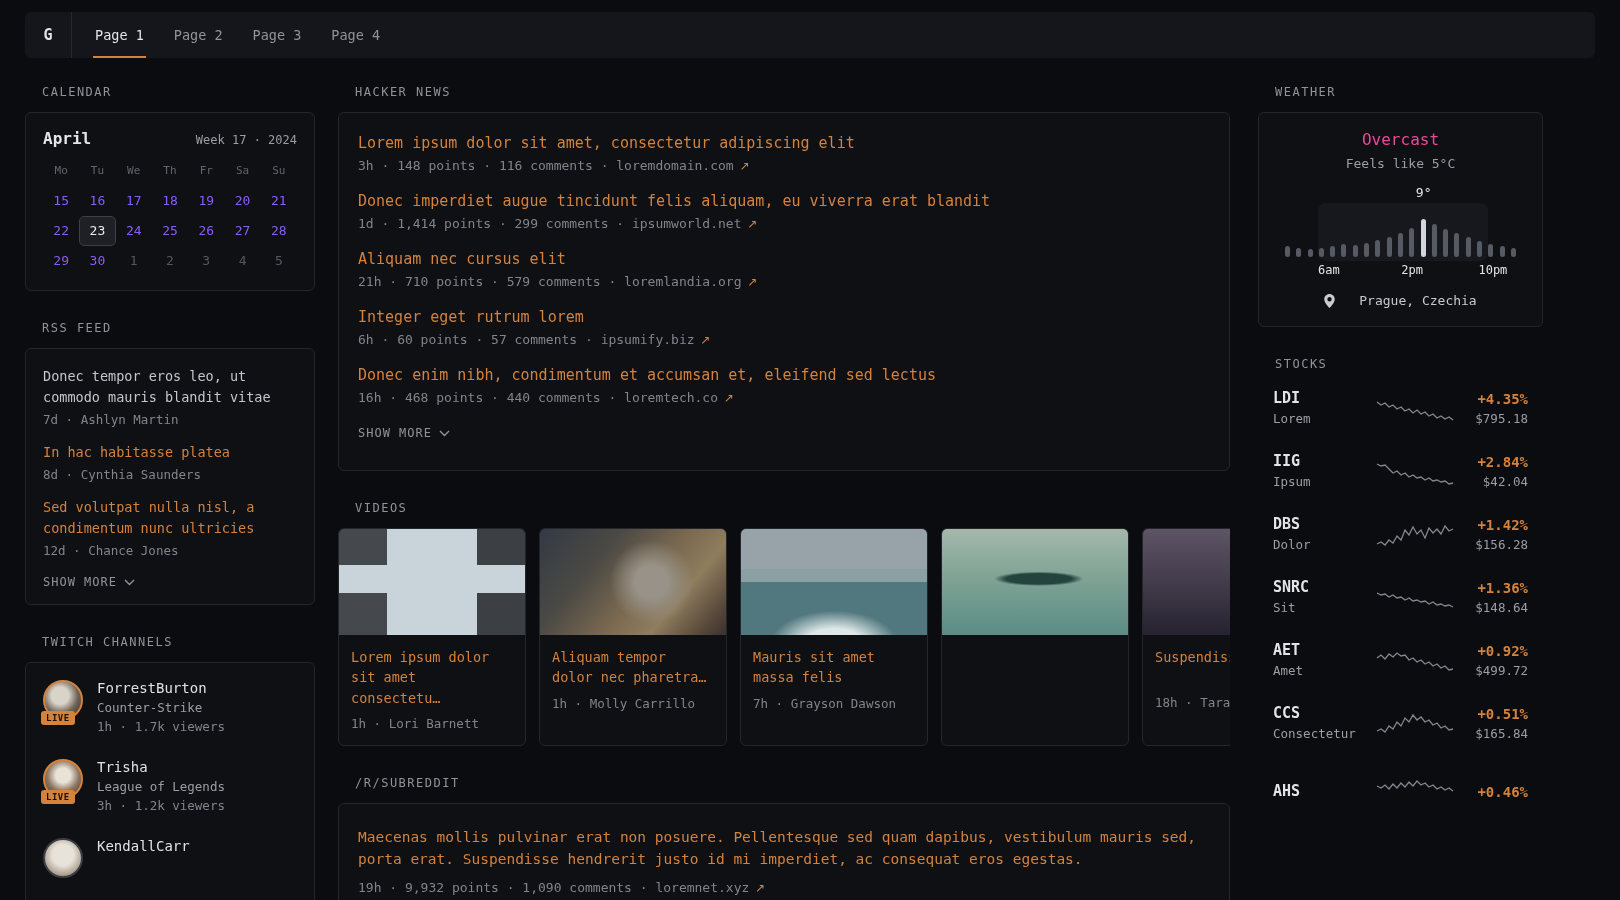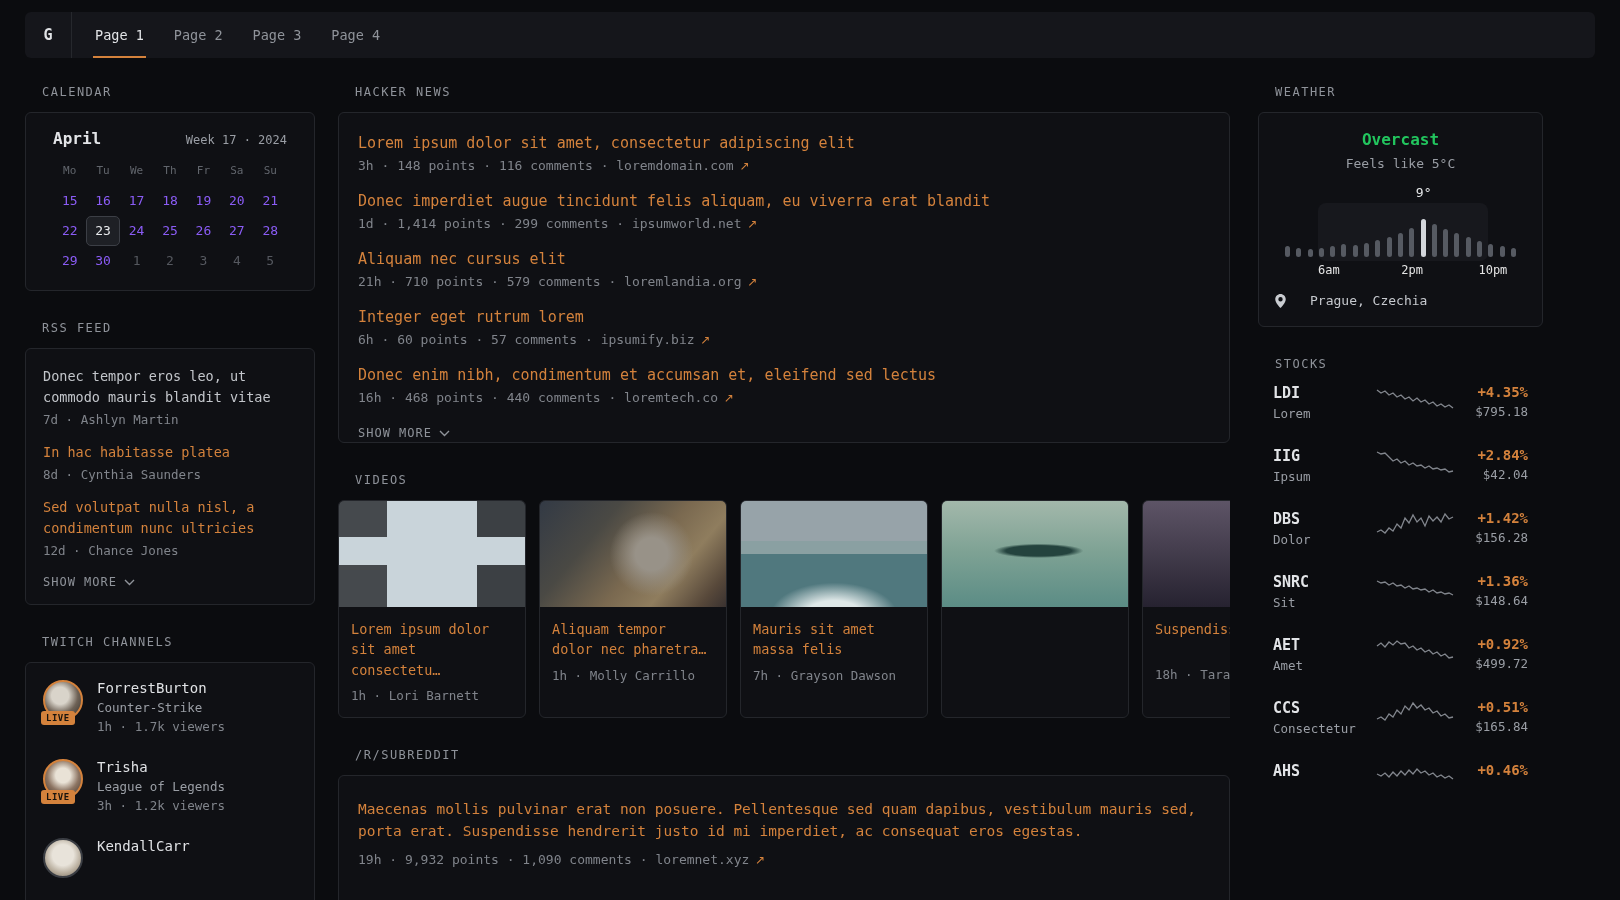--- a/index.html
+++ b/index.html
@@ -20,21 +20,21 @@
 
 .columns{display:flex;align-items:flex-start;padding-left:25px;margin-top:27px}
 .col-left{width:290px;margin-right:23px;flex:none}
 .col-mid{width:892px;margin-right:28px;flex:none}
 .col-right{width:285px;flex:none}
 section{margin-bottom:30px}
 .w-title{font-size:12px;font-weight:normal;letter-spacing:1.5px;color:#8f939a;padding-left:17px;margin-bottom:13px}
 .card{background:#0f1014;border:1px solid #24262b;border-radius:6px}
 
 
-.calendar-card{padding:16px 27px 14px}
+.calendar-card{padding:16px 17px 14px}
 .cal-head{display:flex;justify-content:space-between;align-items:baseline;margin-bottom:16px}
 .cal-month{font-size:16px;font-weight:bold;color:#e2e4e7}
 .cal-meta{font-size:12px;color:#9a9ea5}
 .cal-grid{display:grid;grid-template-columns:repeat(7,1fr);text-align:center}
 .cal-dow{color:#61656c;font-size:11px;margin-bottom:9px}
 .cal-cell{height:30px;line-height:30px;font-size:13px;color:#8b5cf6;border-radius:5px}
 .cal-cell.muted{color:#55585f}
 .cal-cell.current{background:#1e2025;border:1px solid #3c3f46;color:#e8eaed;line-height:28px}
 
 
@@ -56,21 +56,21 @@
 .live-badge{position:absolute;left:-2px;bottom:-5px;background:#d4823c;color:#17130d;font-size:9px;font-weight:bold;
   letter-spacing:.5px;padding:2px 5px;border-radius:3px}
 .tw-name{font-size:14px;color:#e0e2e5}
 .tw-game{font-size:12.5px;color:#9a9ea5;margin-top:4px}
 .tw-meta{font-size:12.5px;color:#80848b;margin-top:4px}
 .av1{background:radial-gradient(circle at 42% 38%,#d9d4ca 0 28%,#6e6256 58%,#2c2925 100%)}
 .av2{background:radial-gradient(circle at 50% 40%,#e9e2d6 0 26%,#8d7563 56%,#362c24 100%)}
 .av3{background:radial-gradient(circle at 50% 42%,#e8e3da 0 38%,#b3a897 68%,#6e665b 100%)}
 
 
-.hn-card{padding:21px 19px 2px}
+.hn-card{padding:21px 19px 30px}
 .hn-story{margin-bottom:19px}
 .hn-title{display:block;font-size:15px;color:#d4823c;margin-bottom:6px}
 .hn-meta{font-size:13px;color:#80848b}
 .ext{color:#d4823c;margin-left:6px;font-family:"DejaVu Sans","Liberation Sans",sans-serif;font-size:12px}
 
 
 .videos-row{display:flex;gap:13px;overflow:hidden}
 .video-card{width:188px;flex:none;background:#0f1014;border:1px solid #24262b;border-radius:6px;overflow:hidden}
 .thumb{height:106px;width:100%}
 .video-body{padding:12px 12px 14px}
@@ -86,34 +86,34 @@
   linear-gradient(180deg,#a3b8ab 0%,#7ea294 48%,#5b8c85 100%)}
 .th5{background:linear-gradient(180deg,#5d5466 0%,#453e4e 45%,#262230 100%)}
 
 
 .reddit-card{padding:22px 19px;min-height:150px}
 .reddit-title{display:block;font-size:14.5px;line-height:1.55;color:#d4823c;margin-bottom:9px}
 .reddit-meta{font-size:13px;color:#80848b}
 
 
 .weather-card{padding:17px 16px 18px;text-align:center}
-.wx-cond{font-size:16px;font-weight:bold;color:#22c55e}
+.wx-cond{font-size:16px;font-weight:normal;color:#ec4899}
 .wx-feels{font-size:13px;color:#9a9ea5;margin-top:7px}
 .wx-chart{position:relative;height:74px;margin:14px 4px 4px}
 .wx-dayband{position:absolute;left:16%;width:70%;top:18px;bottom:-2px;background:#17181d;border-radius:8px}
 .wx-bars{position:absolute;left:6px;right:6px;bottom:2px;height:40px;display:flex;justify-content:space-between;align-items:flex-end}
 .wbar{width:5px;border-radius:3px;background:#565a62;position:relative}
 .wbar.hl{background:#d3d6db}
 .wx-peak{position:absolute;top:0;transform:translateX(-50%);font-size:13px;color:#e6e8ea}
 .wx-times{position:relative;height:16px;margin:4px 10px 0}
 .wx-times span{position:absolute;transform:translateX(-50%);font-size:12px;color:#e5e5e5}
-.wx-loc{display:flex;align-items:center;gap:24px;margin-top:14px;font-size:13px;color:#c6c9ce}
-
-
-.stock-row{display:flex;align-items:flex-start;padding:0 15px;margin-bottom:21px;height:42px}
+.wx-loc{display:flex;align-items:center;justify-content:center;gap:24px;margin-top:14px;font-size:13px;color:#c6c9ce}
+
+
+.stock-row{display:flex;align-items:flex-end;padding:0 15px;margin-bottom:21px;height:42px}
 .stock-id{width:98px}
 .stock-sym{font-size:15px;font-weight:bold;color:#e2e4e7}
 .stock-name{font-size:12.5px;color:#9a9ea5;margin-top:4px;white-space:nowrap}
 .spark{flex:none;width:76px;height:30px;margin:0 6px;overflow:visible}
 .spark polyline{fill:none;stroke:#82868d;stroke-width:1.3}
 .stock-vals{flex:1;text-align:right}
 .stock-change{font-size:14px;font-weight:bold}
 .stock-change.up{color:#d4823c}
 .stock-change.down{color:#528ad8}
 .stock-price{font-size:12.5px;color:#9a9ea5;margin-top:4px}

